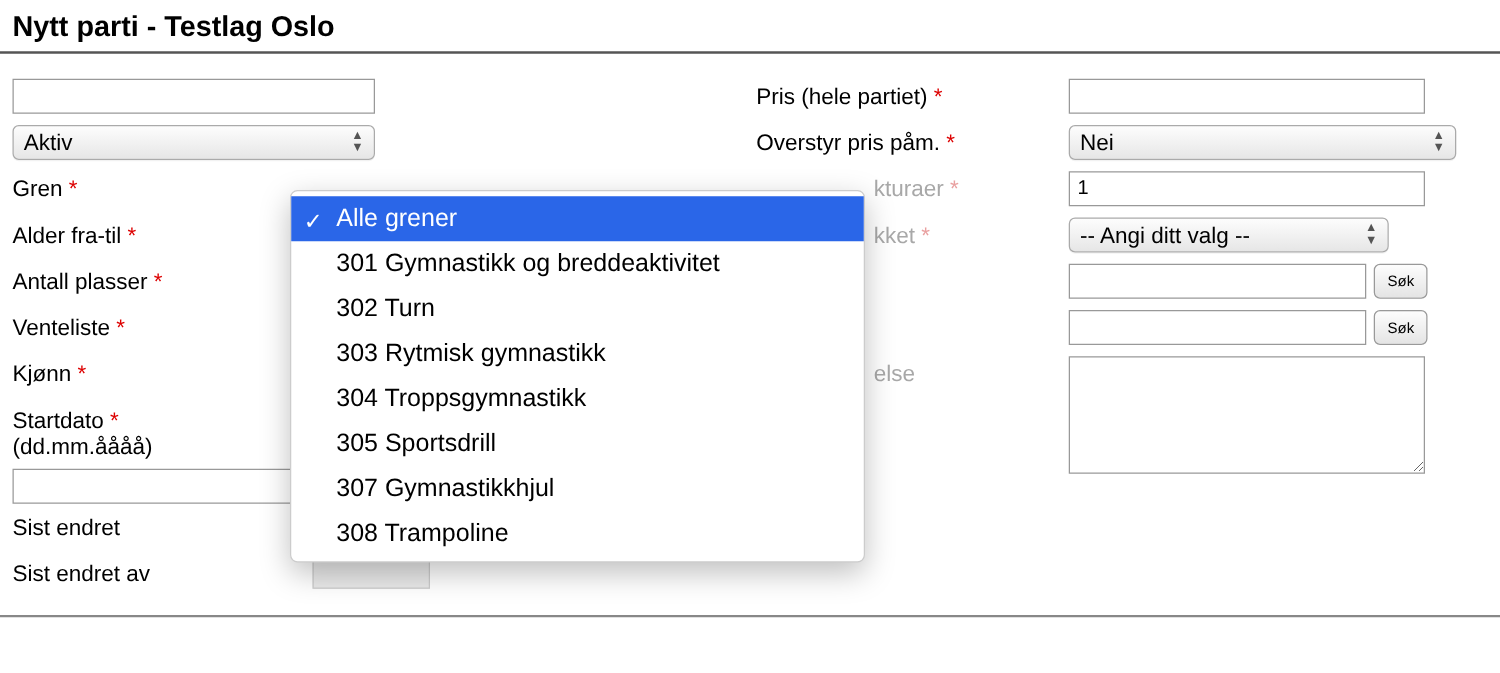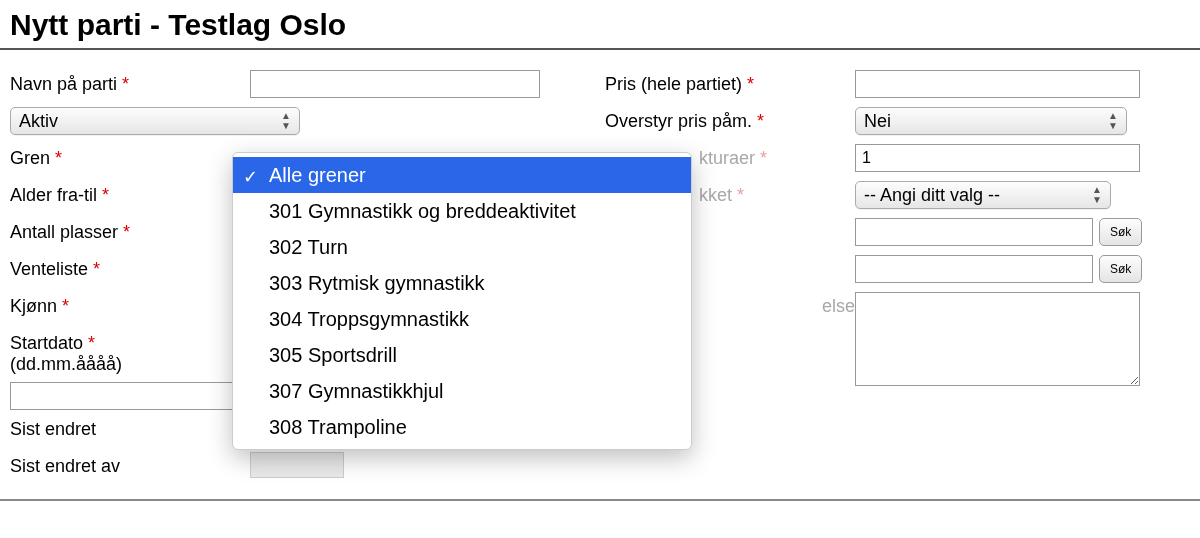--- a/index.html
+++ b/index.html
@@ -14,21 +14,21 @@
   .page {
     width: 1200px;
     position: relative;
   }
   .header {
     border-bottom: 2px solid #555;
     padding: 8px 10px 6px 10px;
   }
   .header h1 {
     margin: 0;
-    font-size: 30px;
+    font-size: 23px;
     font-weight: bold;
   }
   .form-wrap {
     padding: 20px 10px 10px 10px;
     display: flex;
     border-bottom: 2px solid #888;
   }
   .col {
     display: flex;
     flex-direction: column;
@@ -146,23 +146,20 @@
 
 <div class="page">
   <div class="header">
     <h1>Nytt parti - Testlag Oslo</h1>
   </div>
 
   <div class="form-wrap">
 
     <div class="col col-left">
       <div class="row">
-        <div class="label-cell">
-          <span>Navn på parti</span> <span class="req">*</span>
-        </div>
         <div class="control-cell">
           <input type="text" class="txt txt-md" value="" style="">
         </div>
       </div>
 
       <div class="row">
         <div class="control-cell">
           <div class="select">
             <span>Aktiv</span>
             <span class="arrows">▲<br>▼</span>
@@ -246,21 +243,21 @@
         <div class="control-cell">
           <input type="text" class="txt" style="width: 285px;" value="">
         </div>
       </div>
 
       <div class="row">
         <div class="label-cell">
           <span>Overstyr pris påm.</span> <span class="req">*</span>
         </div>
         <div class="control-cell">
-          <div class="select" style="width:272px;">
+          <div class="select" style="width:310px;">
             <span>Nei</span>
             <span class="arrows">▲<br>▼</span>
           </div>
         </div>
       </div>
 
 
       <div class="row">
         <div class="label-cell dimmed" style="padding-left:94px;">
           <span>kturaer</span> <span class="req">*</span>
@@ -292,21 +289,21 @@
 
       <div class="row">
         <div class="label-cell dimmed" style="padding-left:94px;"></div>
         <div class="control-cell">
           <input type="text" class="txt" style="width: 238px;">
           <button class="btn">Søk</button>
         </div>
       </div>
 
       <div class="row" style="align-items:flex-start; min-height:100px;">
-        <div class="label-cell dimmed" style="padding-left:94px;text-align:right;">
+        <div class="label-cell dimmed" style="padding-left:94px;">
           <span>else</span>
         </div>
         <div class="control-cell">
           <textarea class="desc" style=""></textarea>
         </div>
       </div>
     </div>
   </div>
 
   <div class="dropdown" id="dd">

